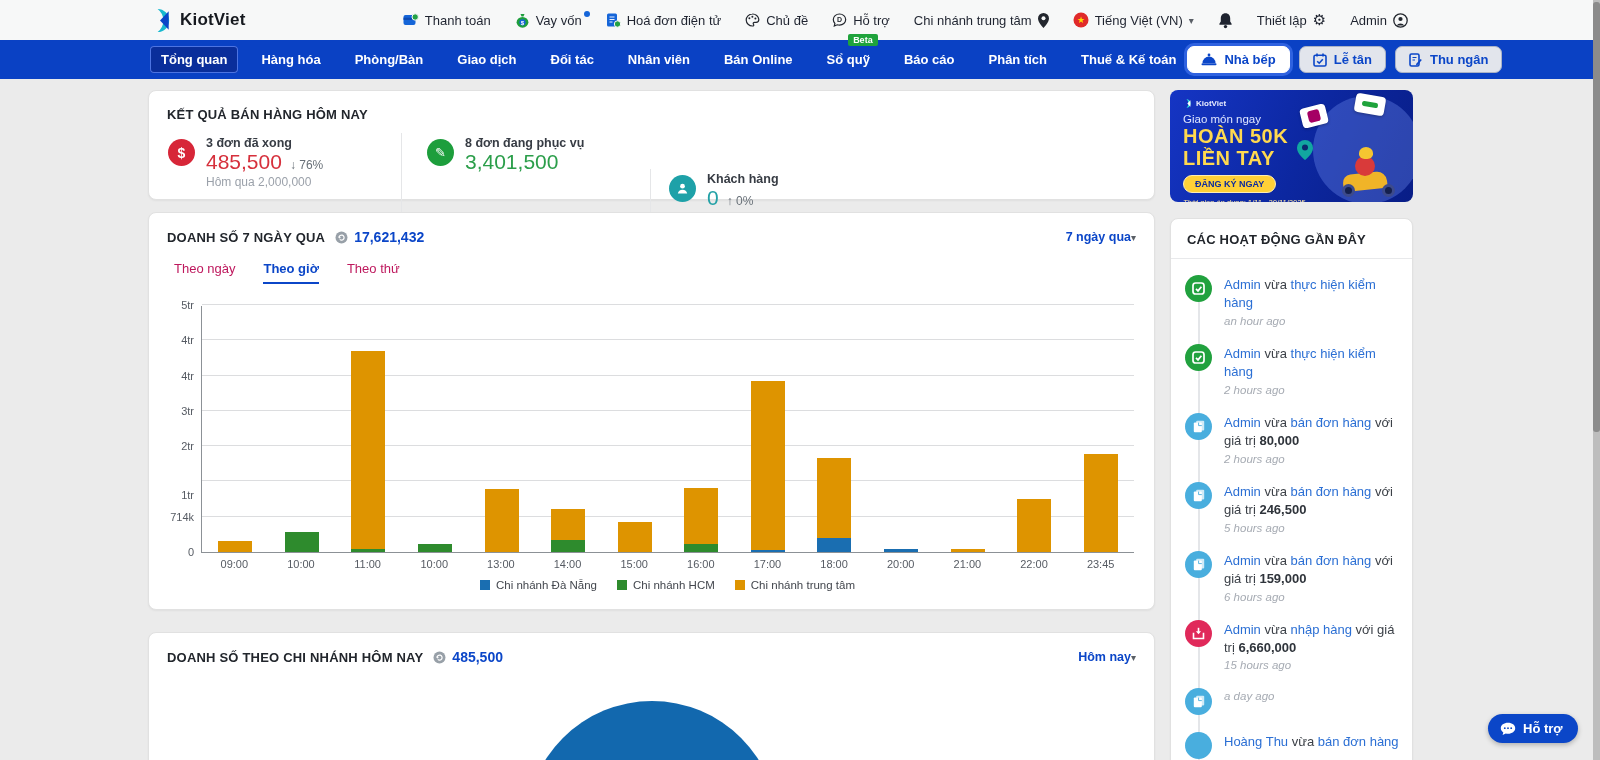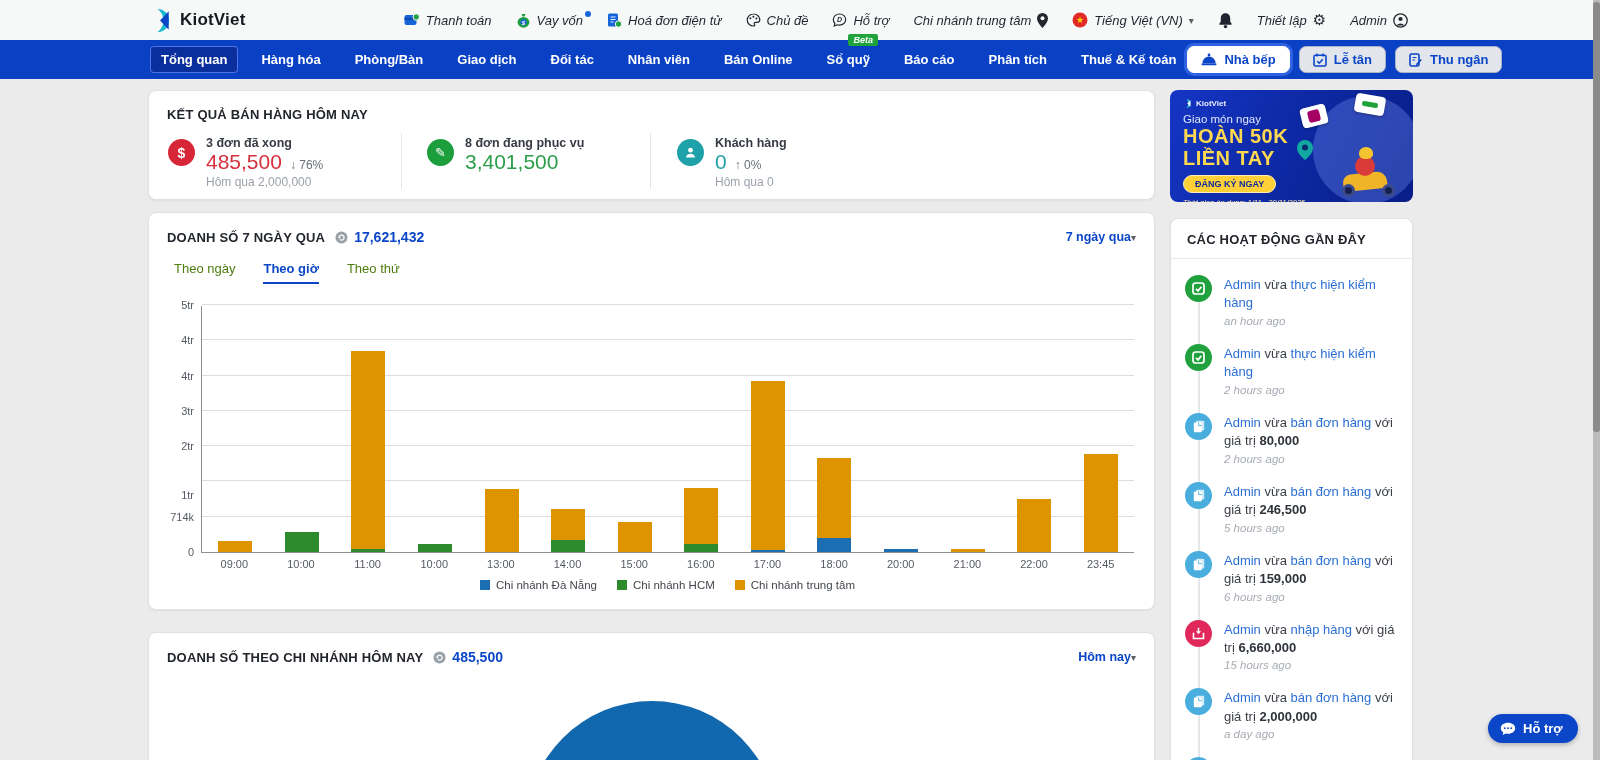--- a/index.html
+++ b/index.html
@@ -12,21 +12,21 @@
     font-size:13px;
   }
   
   .topbar {
     position:absolute; top:0; left:0; right:7px; height:40px;
     background:#f7f8f8; display:flex; align-items:center;
   }
   .brand { display:flex; align-items:center; gap:7px; margin-left:148px; }
   .brand-text { font-size:17px; font-weight:bold; color:#16191f; letter-spacing:.2px; }
   .top-right { margin-left:auto; display:flex; align-items:center; gap:24px; padding-right:185px; }
-  .top-link { display:flex; align-items:center; gap:6px; cursor:pointer; position:relative; color:#1f2430; white-space:nowrap;font-style:italic; }
+  .top-link { display:flex; align-items:center; gap:6px; cursor:pointer; position:relative; color:#1f2430; white-space:nowrap; }
   .top-link .dot { position:absolute; top:-2px; right:-8px; width:6px; height:6px; border-radius:50%; background:#1565d8; }
   .beta-badge { position:absolute; top:21px; left:16px; background:#1fa33c; color:#fff; font-size:9px; font-weight:bold; padding:1px 5px; border-radius:2px; z-index:6; }
   .caret { font-size:10px; color:#5a5f66; }
   
   .navbar {
     position:absolute; top:40px; left:0; right:7px; height:39px;
     background:#0a41c4; display:flex; align-items:center; z-index:2;
   }
   .nav-list { display:flex; align-items:center; gap:12px; margin-left:150px; }
   .nav-item { color:#fff; font-weight:bold; font-size:13px; padding:6px 11px; border-radius:4px; cursor:pointer; white-space:nowrap; }
@@ -42,31 +42,31 @@
   .total-value { color:#0b46c8; font-weight:bold; font-size:14px; }
   .range-picker { margin-left:auto; display:flex; align-items:center; gap:0; color:#0b46c8; font-weight:bold; font-size:12.5px; cursor:pointer; }
   
   #card-sales { left:148px; top:90px; width:1007px; height:110px; }
   #card-sales .card-title { padding:16px 0 0 18px; }
   .metrics { display:flex; margin-top:11px; }
   .metric { display:flex; gap:11px; padding-top:3px; }
   .metric + .metric { border-left:1px solid #e5e6e8; }
   .m0 { width:252px; padding-left:19px; }
   .m1 { width:249px; padding-left:25px; }
-  .m2 { padding-left:26px; }
+  .m2 { padding-left:18px;margin-top:36px; }
   .m-icon { width:27px; height:27px; border-radius:50%; color:#fff; display:flex; align-items:center; justify-content:center; flex:0 0 auto; margin-top:3px; font-weight:bold; }
   .m-label { font-size:12.5px; font-weight:bold; color:#373c44; }
   .m-valrow { display:flex; align-items:baseline; gap:8px; }
   .m-value { font-size:21px; }
   .m-trend { font-size:12px; color:#687078; }
   .m-sub { font-size:12px; color:#9ba1aa; margin-top:1px; }
   
   #card-week { left:148px; top:212px; width:1007px; height:398px; }
   .tabs { display:flex; gap:28px; margin:16px 0 0 25px; }
-  .tab { font-size:13px; color:#4d7c0f; padding-bottom:6px; cursor:pointer; border-bottom:2px solid transparent; }
+  .tab { font-size:13px; color:#be185d; padding-bottom:6px; cursor:pointer; border-bottom:2px solid transparent; }
   .tab.active { color:#0b46c8; font-weight:bold; border-bottom-color:#0b46c8; }
   .chart-wrap { position:relative; margin:22px 20px 0 52px; }
   .plot { position:relative; height:247px; border-left:1px solid #8c9196; border-bottom:1px solid #8c9196; }
   .grid { position:absolute; left:0; right:0; height:1px; background:#dcdddf; }
   .ylab { position:absolute; right:100%; margin-right:8px; transform:translateY(50%); font-size:11px; color:#565b63; white-space:nowrap; }
   .slots { position:absolute; left:0; right:0; top:0; bottom:0; display:flex; }
   .slot { flex:1; display:flex; align-items:flex-end; justify-content:center; }
   .bar { width:34px; display:flex; flex-direction:column-reverse; }
   .xrow { display:flex; margin-top:5px; }
   .xlab { flex:1; text-align:center; font-size:11px; color:#565b63; }
@@ -606,21 +606,20 @@
       </div>
       <div class="act-item">
         <div class="act-icon" style="background: rgb(73, 174, 222);">
           <svg width="12" height="13" viewBox="0 0 12 13">
             <rect x="3.2" y="0.8" width="8" height="9.6" rx="1" fill="#fff" opacity="0.75"></rect>
             <rect x="0.8" y="2.6" width="8" height="9.6" rx="1" fill="#fff"></rect>
             <path d="M5.6 2.6v3h3.2" fill="none" stroke="#49aede" stroke-width="0.9"></path>
           </svg>
         </div>
         <div>
-          <div class="act-text"><span class="seg-link">Admin</span><span> vừa </span><span class="seg-link">bán đơn hàng</span><span> với giá trị </span><span class="seg-bold">2,000,000</span></div>
           <div class="act-time">a day ago</div>
         </div>
       </div>
       <div class="act-item">
         <div class="act-icon" style="background: rgb(73, 174, 222);"></div>
         <div>
           <div class="act-text"><span class="seg-link">Hoàng Thu</span><span> vừa </span><span class="seg-link">bán đơn hàng</span></div>
         </div>
       </div>
     </div>

